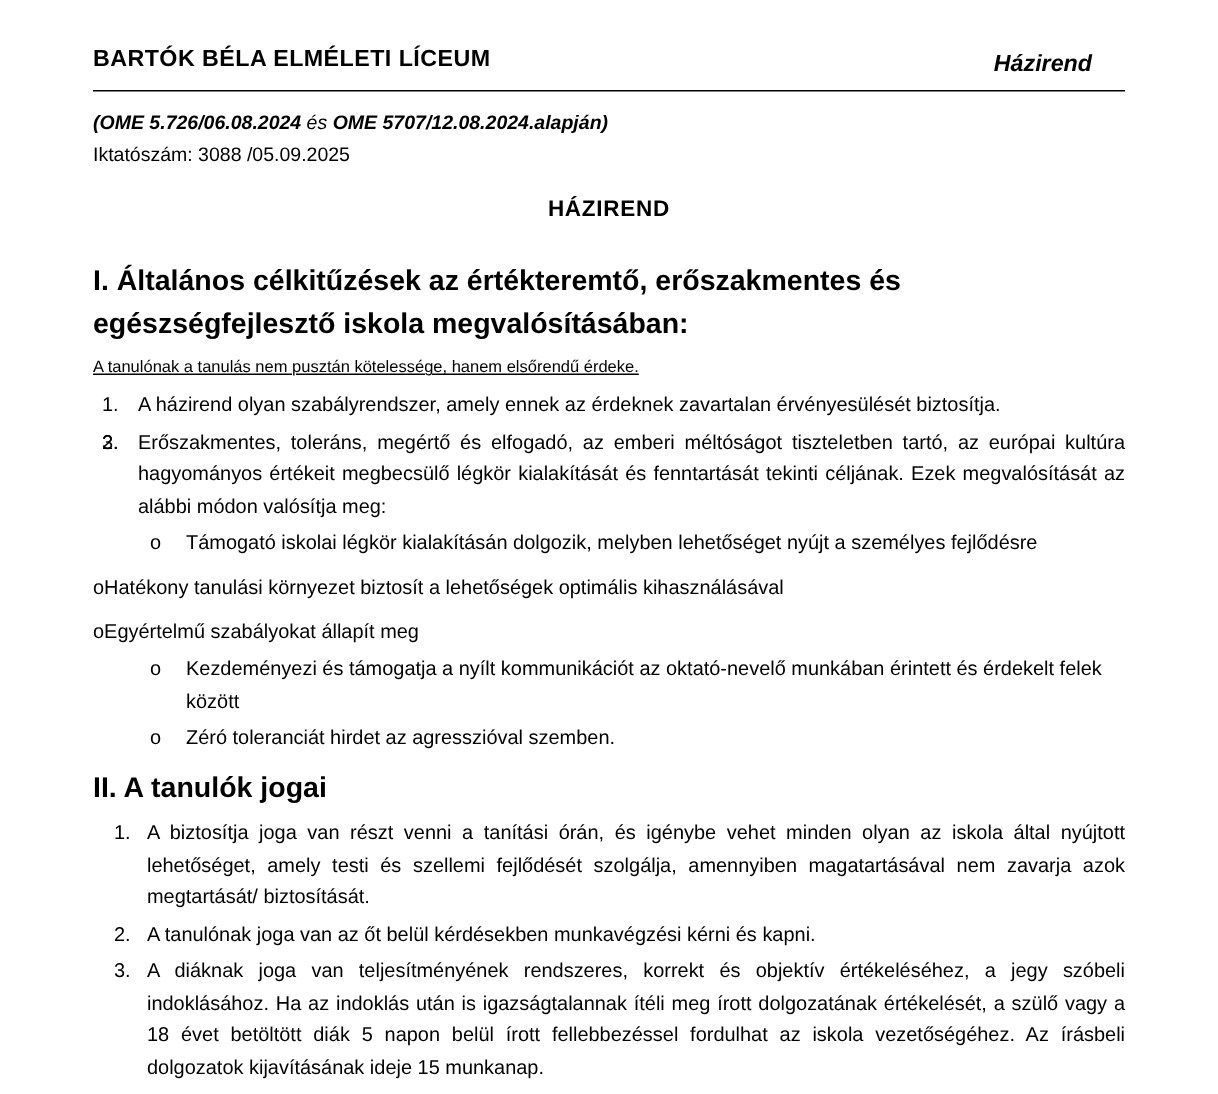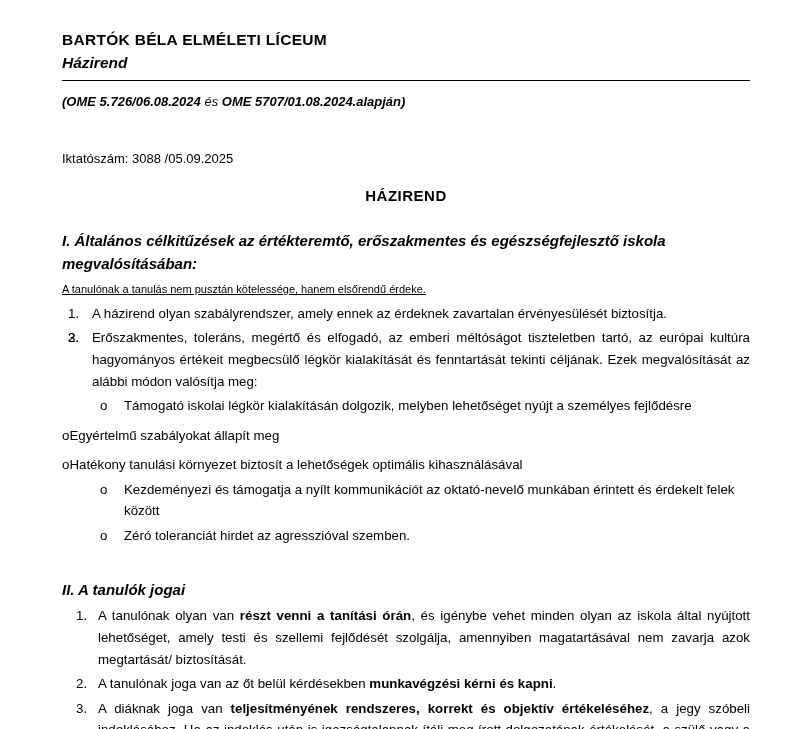--- a/index.html
+++ b/index.html
@@ -15,24 +15,23 @@
   .page {
     width: 812px;
     height: 729px;
     padding: 28px 62px 0 62px;
     position: relative;
   }
   
   .header {
     display: flex;
     justify-content: space-between;
-    align-items: flex-start;
+    align-items: flex-end;
     padding-bottom: 8px;
     border-bottom: 1.5px solid #000;
-    flex-direction: column;
   }
   .header-left {
     font-family: "Liberation Sans", sans-serif;
     font-weight: bold;
     font-size: 15.5px;
     line-height: 1.55;
     letter-spacing: 0.3px;
   }
   .header-left .line2 { font-style: italic; }
   .header-right {
@@ -45,42 +44,41 @@
   }
   
   .meta {
     margin-top: 11px;
     font-family: "Liberation Sans", sans-serif;
     font-size: 13px;
     line-height: 1.6;
   }
   .meta .ref { font-weight: bold; font-style: italic; }
   .meta .ref .norm { font-weight: normal; font-style: italic; }
-  .meta .iktato { font-size: 13px; margin-top: 36px; }
+  .meta .iktato { font-size: 13px; }
 
   
   .doc-title {
     text-align: center;
     font-family: "Liberation Sans", sans-serif;
     font-weight: bold;
     font-size: 15px;
     letter-spacing: 0.5px;
     margin-top: 17px;
   }
 
   
   .section-heading {
     font-family: "Liberation Sans", sans-serif;
     font-weight: bold;
-    font-style: italic;
-    font-size: 15px;
+    font-size: 19px;
     line-height: 1.55;
     margin-top: 25px;
   }
-  .section-heading.tight { margin-top: 32px; }
+  .section-heading.tight { margin-top: 8px; }
 
   .para {
     font-family: "Liberation Sans", sans-serif;
     font-size: 11px;
     line-height: 1.62;
     margin-top: 6px;
     text-decoration: underline;
   }
 
   ol.numlist {
@@ -126,36 +124,36 @@
     top: 0;
   }
   
   .flat-bullet {
     font-family: "Liberation Sans", sans-serif;
     font-size: 13.3px;
     line-height: 1.62;
     margin-top: 8px;
     padding-left: 0;
   }
-  b, .b { font-weight: bold; }
+  b, .b { font-weight: normal; }
 </style>
 </head>
 <body>
 
 <div class="page">
 
   <div class="header">
     <div class="header-left">
       <div class="line1">BARTÓK BÉLA ELMÉLETI LÍCEUM</div>
     </div>
     <div class="header-right">Házirend</div>
   </div>
 
   <div class="meta">
-    <div class="ref"><span>(OME</span> <span>5.726/06.08.2024</span><span class="norm"> és </span><span>OME</span> <span>5707/01.08.2024.</span><span>alapján)</span></div>
+    <div class="ref"><span>(OME</span> <span>5.726/06.08.2024</span><span class="norm"> és </span><span>OME</span> <span>5707/12.08.2024.</span><span>alapján)</span></div>
     <div class="iktato">Iktatószám: 3088 /05.09.2025</div>
   </div>
 
   <div class="doc-title">HÁZIREND</div>
 
   <div class="section-heading">I. Általános célkitűzések az értékteremtő, erőszakmentes és egészségfejlesztő iskola megvalósításában:</div>
   <div class="para">A tanulónak a tanulás nem pusztán kötelessége, hanem elsőrendű érdeke.</div>
 
   <ol class="numlist">
     <li>
@@ -171,41 +169,41 @@
     </li>
   </ol>
 
   <ul class="circlelist">
     <li>
       <span class="marker">o</span>
       <span>Támogató iskolai légkör kialakításán dolgozik, melyben lehetőséget nyújt a személyes fejlődésre</span>
     </li>
   </ul>
 
+  <div class="flat-bullet"><span>o</span><span>Hatékony tanulási környezet biztosít a lehetőségek optimális kihasználásával</span></div>
+
   <div class="flat-bullet"><span>o</span><span>Egyértelmű szabályokat állapít meg</span></div>
-
-  <div class="flat-bullet"><span>o</span><span>Hatékony tanulási környezet biztosít a lehetőségek optimális kihasználásával</span></div>
 
   <ul class="circlelist">
     <li>
       <span class="marker">o</span>
       <span>Kezdeményezi és támogatja a nyílt kommunikációt az oktató-nevelő munkában érintett és érdekelt felek között</span>
     </li>
     <li>
       <span class="marker">o</span>
       <span>Zéró toleranciát hirdet az agresszióval szemben.</span>
     </li>
   </ul>
 
   <div class="section-heading tight">II. A tanulók jogai</div>
 
   <ol class="numlist indent2">
     <li>
       <span class="marker">1.</span>
-      <span><span>A tanulónak olyan van </span><b>részt venni a tanítási órán</b><span>, és igénybe vehet minden olyan az iskola által nyújtott lehetőséget, amely testi és szellemi fejlődését szolgálja, amennyiben magatartásával nem zavarja azok megtartását/ biztosítását.</span></span>
+      <span><span>A biztosítja joga van </span><b>részt venni a tanítási órán</b><span>, és igénybe vehet minden olyan az iskola által nyújtott lehetőséget, amely testi és szellemi fejlődését szolgálja, amennyiben magatartásával nem zavarja azok megtartását/ biztosítását.</span></span>
     </li>
     <li>
       <span class="marker">2.</span>
       <span><span>A tanulónak joga van az őt belül kérdésekben </span><b>munkavégzési kérni és kapni</b><span>.</span></span>
     </li>
     <li>
       <span class="marker">3.</span>
       <span><span>A diáknak joga van </span><b>teljesítményének rendszeres, korrekt és objektív értékeléséhez</b><span>, a jegy szóbeli indoklásához. Ha az indoklás után is igazságtalannak ítéli meg írott dolgozatának értékelését, a szülő vagy a 18 évet betöltött diák 5 napon belül írott fellebbezéssel fordulhat az iskola vezetőségéhez. Az írásbeli dolgozatok kijavításának ideje 15 munkanap.</span></span>
     </li>
   </ol>

